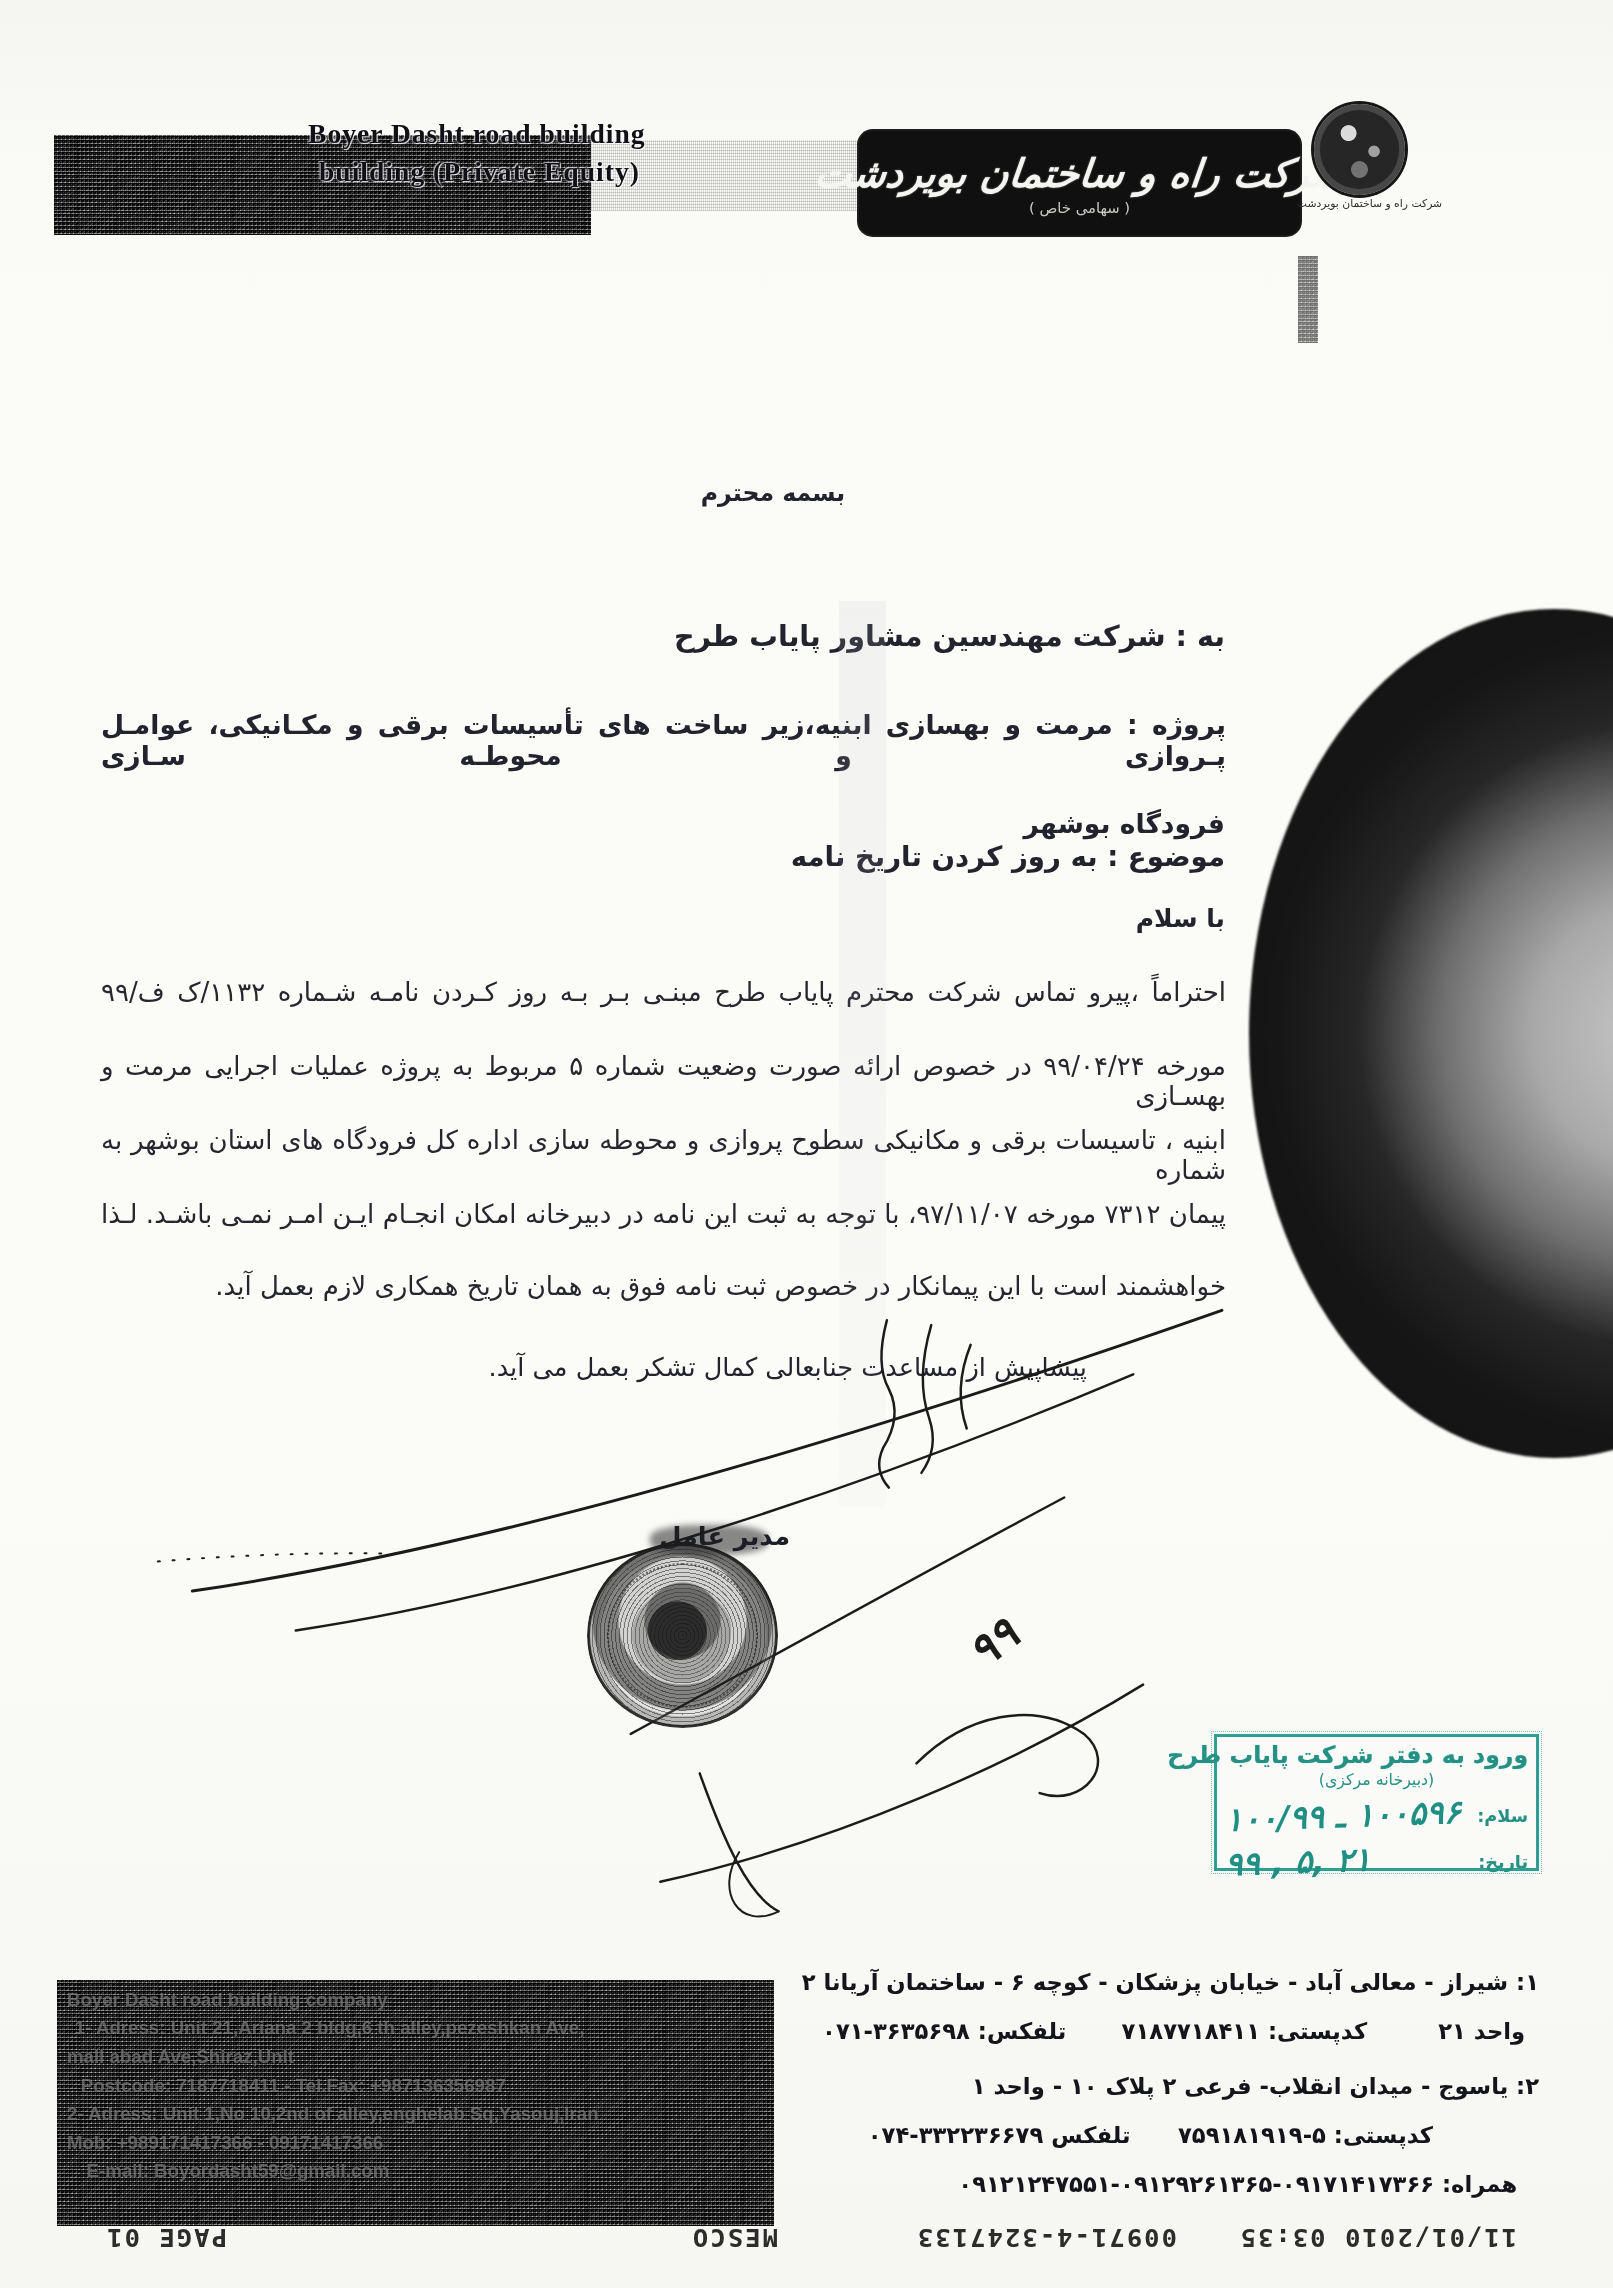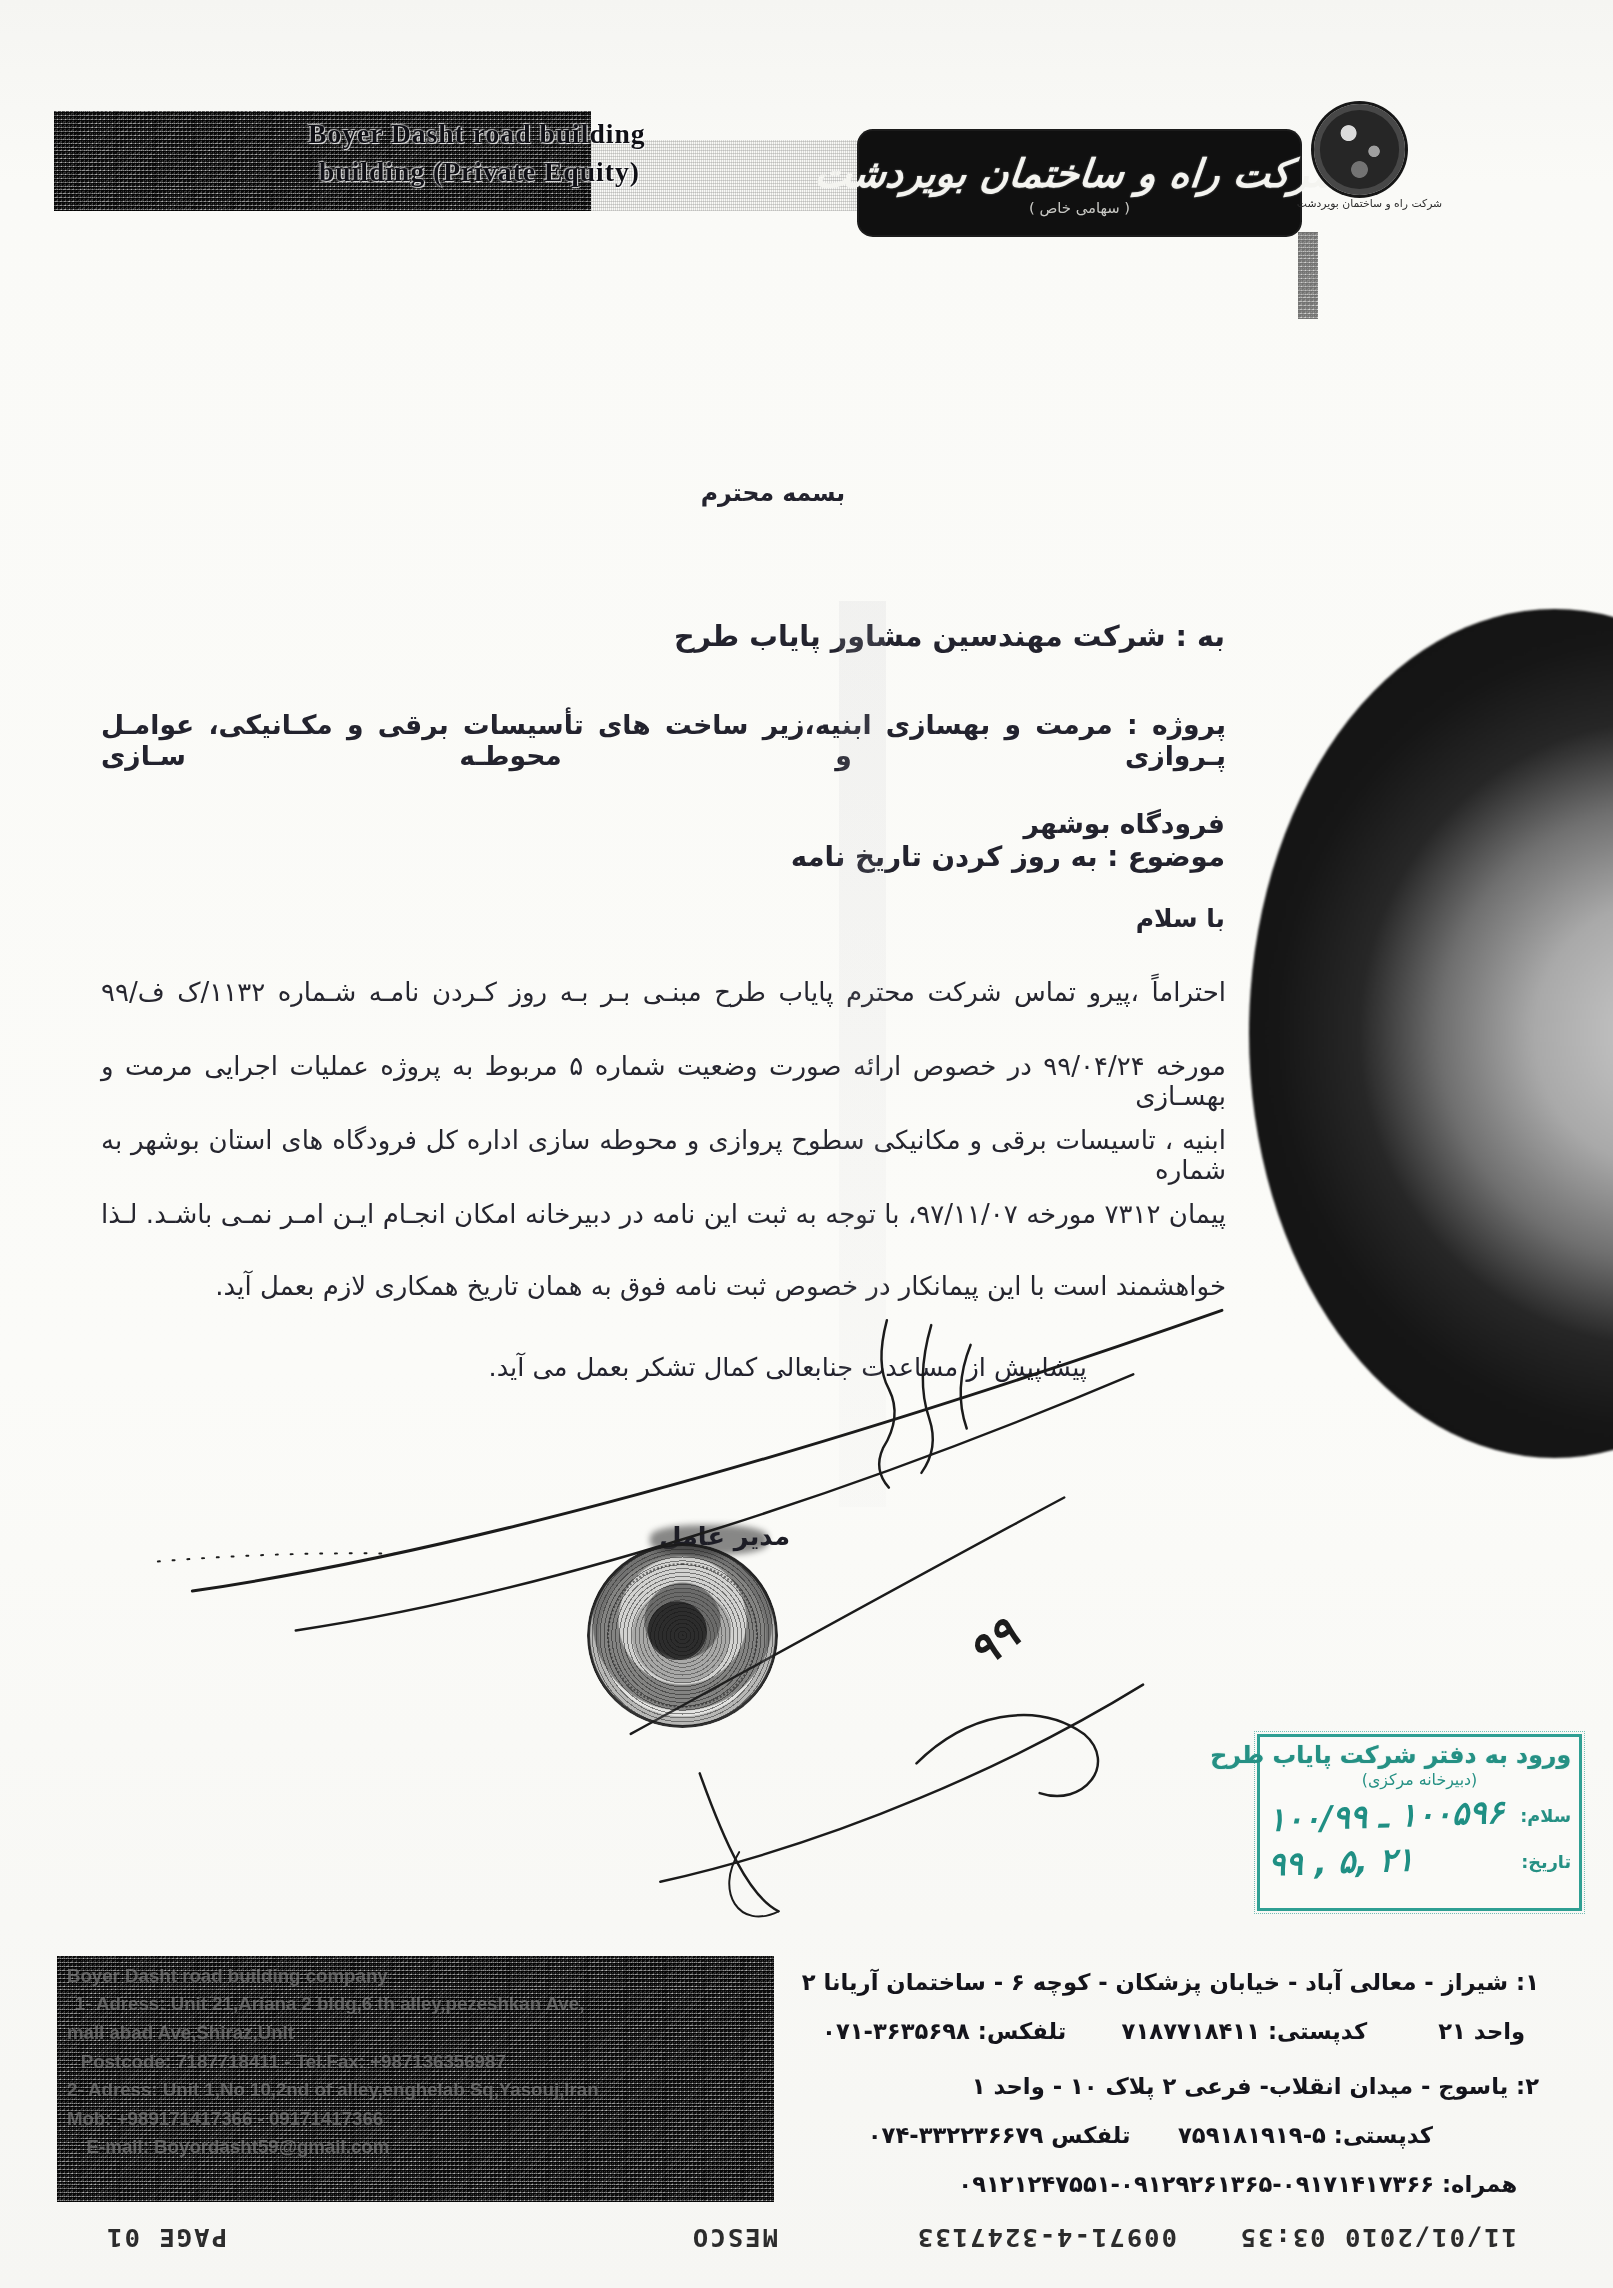--- a/index.html
+++ b/index.html
@@ -11,20 +11,21 @@
   .abs{position:absolute;}
   .fa{direction:rtl;unicode-bidi:isolate;}
   .just{text-align:justify;text-align-last:justify;}
   
   .noise-dark{
     background-color:#4b4b4b;
     background-image:
       repeating-linear-gradient(0deg,rgba(0,0,0,.88) 0 1px,rgba(255,255,255,.28) 1px 2px,rgba(0,0,0,.55) 2px 3.9px),
       repeating-linear-gradient(90deg,rgba(0,0,0,.65) 0 1px,transparent 1px 3px,rgba(255,255,255,.33) 3px 3.9px),
       repeating-linear-gradient(135deg,rgba(15,15,15,.8) 0 2px,rgba(210,210,210,.22) 2px 3px);
+    margin-top: 24px;
   }
   .noise-soft{
     background-image:
       repeating-linear-gradient(0deg,rgba(40,40,40,.35) 0 1px,transparent 1px 3px),
       repeating-linear-gradient(90deg,rgba(40,40,40,.3) 0 1px,transparent 1px 2px);
   }
   
   #hdr-noise{left:54px;top:111px;width:537px;height:100px;}
   #hdr-noise-fade{left:591px;top:140px;width:271px;height:71px;opacity:.5;}
   .en-title{
@@ -97,25 +98,24 @@
     box-shadow:inset 0 0 0 3px rgba(25,25,25,.85), inset 0 0 0 11.8px rgba(70,70,70,.28);
     filter:blur(0.4px);
   }
   #seal .inner{position:absolute;inset:19.7px;border-radius:50%;border:2px dotted rgba(35,35,35,.6);}
   #seal .core{position:absolute;inset:45px;border-radius:50%;
     background:radial-gradient(circle at 45% 45%,rgba(20,20,20,.75) 0 38%,rgba(90,90,90,.35) 39% 70%,transparent 71%);}
   #sig-svg{left:148px;top:1251px;}
   .hand99{font-size:46px;font-weight:bold;fill:#1c1c1c;font-style:italic;}
   
   #stamp-box{
-    left:1214px;top:1734px;width:325px;height:177px;
+    left:1214px;top:1734px;width:325px;height:137px;
     border:3px solid #2f9f93;outline:1px dotted rgba(47,159,147,.65);outline-offset:2px;
     color:#259084;box-sizing:border-box;padding:3.9px 7.9px 5.9px 7.9px;
     background:rgba(255,255,255,.25);
-    margin-left:43px;
   }
   #stamp-box .t{font-size:23.6px;font-weight:bold;text-align:center;white-space:nowrap;
     text-shadow:0 0 1px rgba(47,159,147,.7);}
   #stamp-box .s{font-size:15.8px;text-align:center;margin-top:1px;}
   .stamp-row{display:flex;justify-content:space-between;align-items:center;margin-top:7.9px;}
   .stamp-row .lbl{font-size:17.7px;font-weight:bold;}
   .stamp-row .val{font-size:32.5px;font-weight:bold;font-style:italic;letter-spacing:2px;
     display:inline-block;transform:rotate(-2deg);color:#1f8f84;white-space:nowrap;}
   
   #ftr-noise{left:57px;top:1956px;width:717px;height:246px;padding:5.9px 9.9px;box-sizing:border-box;overflow:hidden;}

